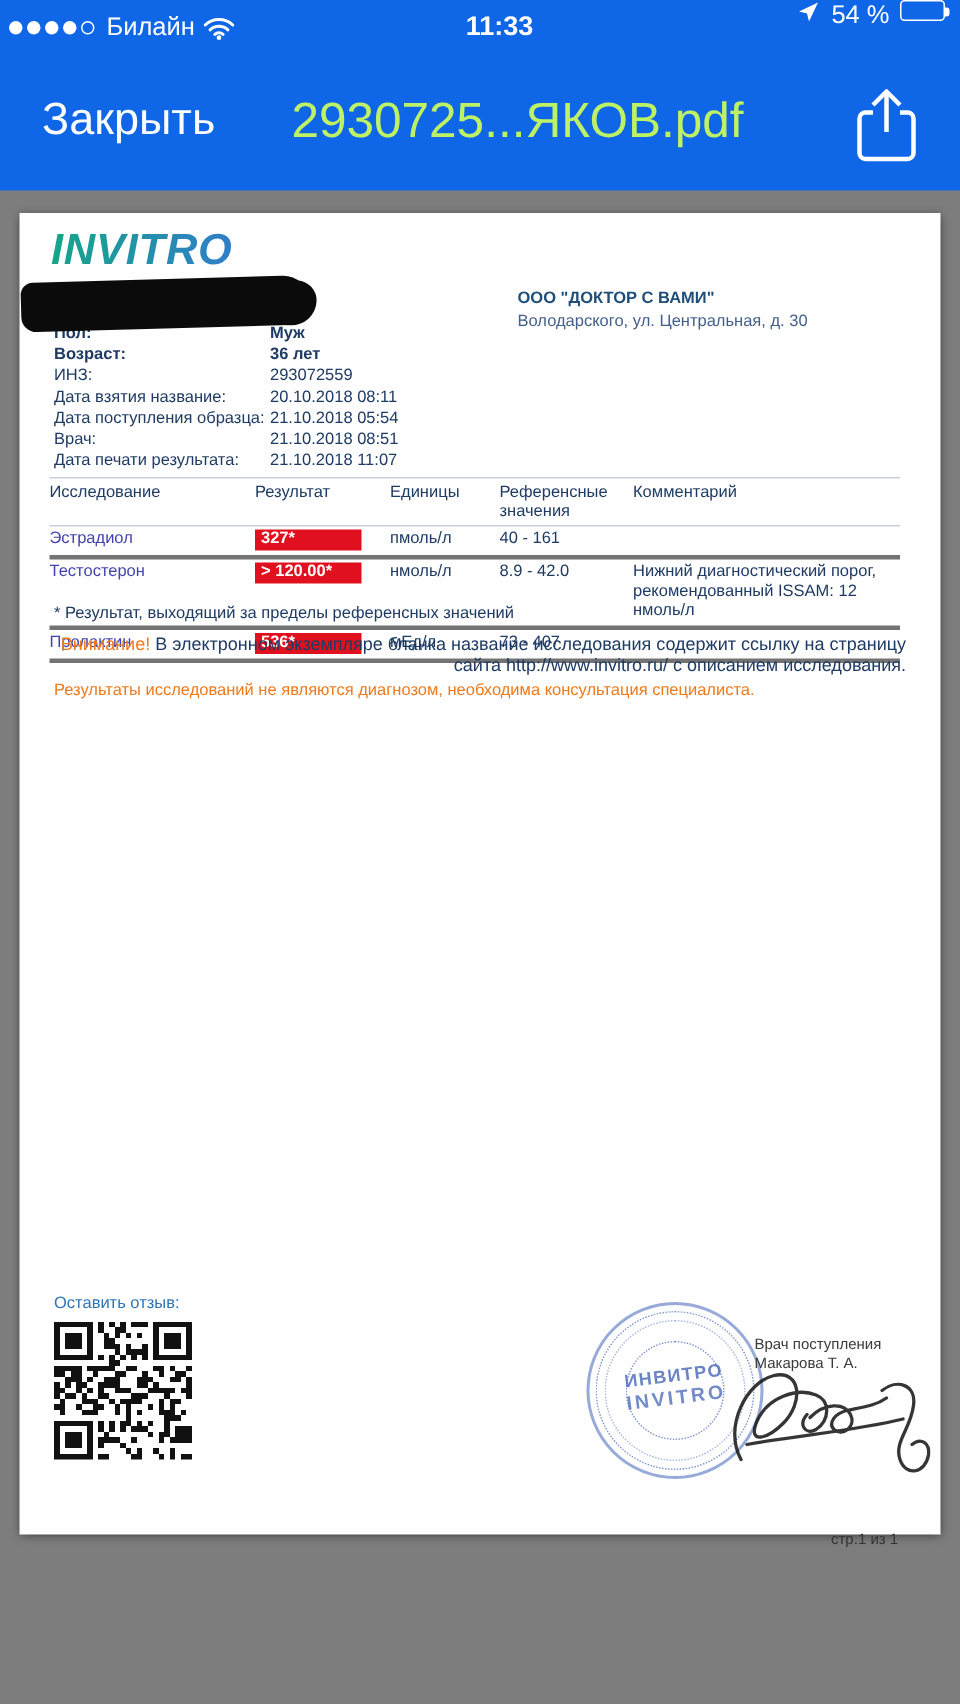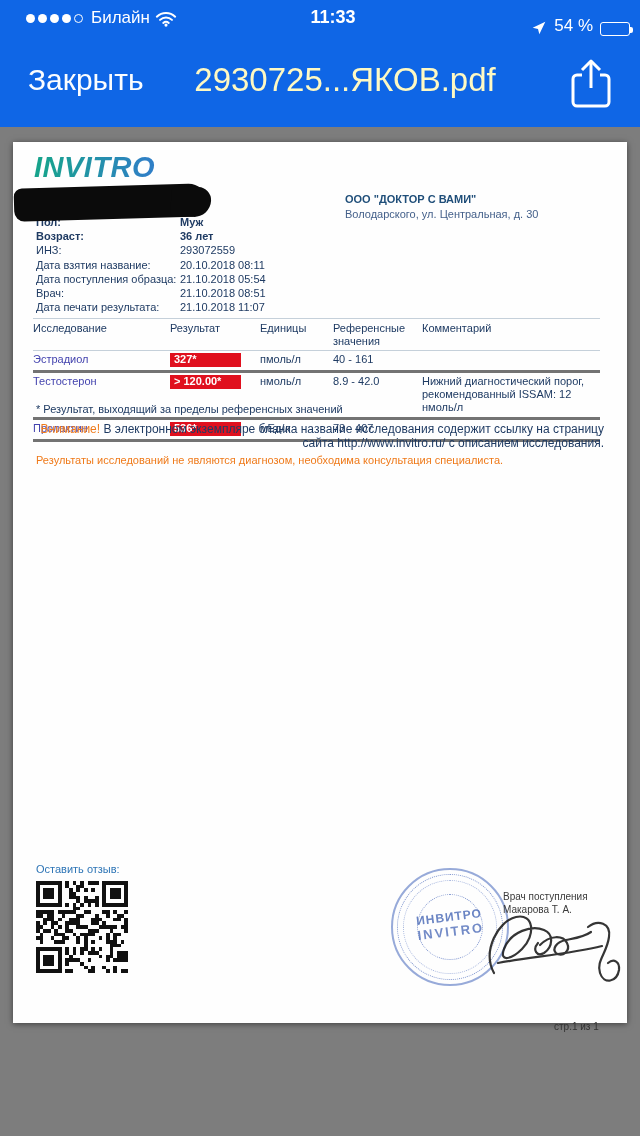--- a/index.html
+++ b/index.html
@@ -1,36 +1,36 @@
 <!DOCTYPE html>
 <html><head>
 <meta charset="utf-8">
 <style>
   * { margin:0; padding:0; box-sizing:border-box; }
   html,body { width:640px; height:1136px; overflow:hidden; }
   body { position:relative; background:#7d7d7d; font-family:"Liberation Sans","DejaVu Sans",sans-serif; }
 
   
   .status-bar { position:absolute; top:0; left:0; width:640px; height:36px; background:#0f66e6; color:#fff; z-index:30; }
-  .sb-left { position:absolute; left:26px; top:0; height:36px; display:flex; align-items:center; gap:5px;justify-content:center; }
+  .sb-left { position:absolute; left:6px; top:0; height:36px; display:flex; align-items:center; gap:5px;justify-content:center; }
   .sig-dots { display:flex; gap:3px; align-items:center; margin-right:3px; }
   .sig-dots i { width:9px; height:9px; border-radius:50%; background:#fff; }
   .sig-dots i.empty { background:transparent; border:1.5px solid #fff; }
   .sb-carrier { font-size:17px; }
   .sb-time { position:absolute; left:0; right:0; top:7px; text-align:center; font-size:18px; font-weight:700;padding-left:26px; }
-  .sb-right { position:absolute; right:10px; top:0; height:36px; display:flex; align-items:flex-end; gap:7px; }
+  .sb-right { position:absolute; right:10px; top:0; height:36px; display:flex; align-items:flex-start; gap:7px; }
   .sb-batt-pct { font-size:17px; }
   .battery { position:relative; width:30px; height:14px; border:1px solid #fff; border-radius:3px; padding:1px; }
   .battery .fill { width:50%; height:100%; background:#fff; border-radius:1px; }
   .battery .cap { position:absolute; right:-4px; top:4px; width:3px; height:6px; background:#fff; border-radius:0 2px 2px 0; }
 
   
   .nav-bar { position:absolute; top:36px; left:0; width:640px; height:91px; background:#0f66e6; z-index:30; }
   .nav-close { position:absolute; left:28px; top:0; height:91px; line-height:88px; font-size:30px; color:#fbfdff; }
-  .nav-title { position:absolute; left:150px; right:100px; top:0; height:91px; line-height:88px; text-align:center; font-size:33px; color:#fef9c3; white-space:nowrap; overflow:hidden; }
+  .nav-title { position:absolute; left:150px; right:100px; top:0; height:91px; line-height:88px; text-align:center; font-size:33px; color:#bef264; white-space:nowrap; overflow:hidden; }
   .nav-share { position:absolute; right:26px; top:22px; width:46px; height:52px; }
 
   
   .page { position:absolute; left:13px; top:142px; width:614px; height:881px; background:#fefefe; box-shadow:0 1px 6px rgba(0,0,0,0.5); z-index:10; }
   .page > * { position:absolute; }
 
   .logo { left:21px; top:9px; font-size:29px; font-weight:bold; font-style:italic; letter-spacing:0.5px;
           background:linear-gradient(90deg,#17a38c 5%,#2f7fc6 95%); -webkit-background-clip:text; background-clip:text;
           color:transparent; }
 

